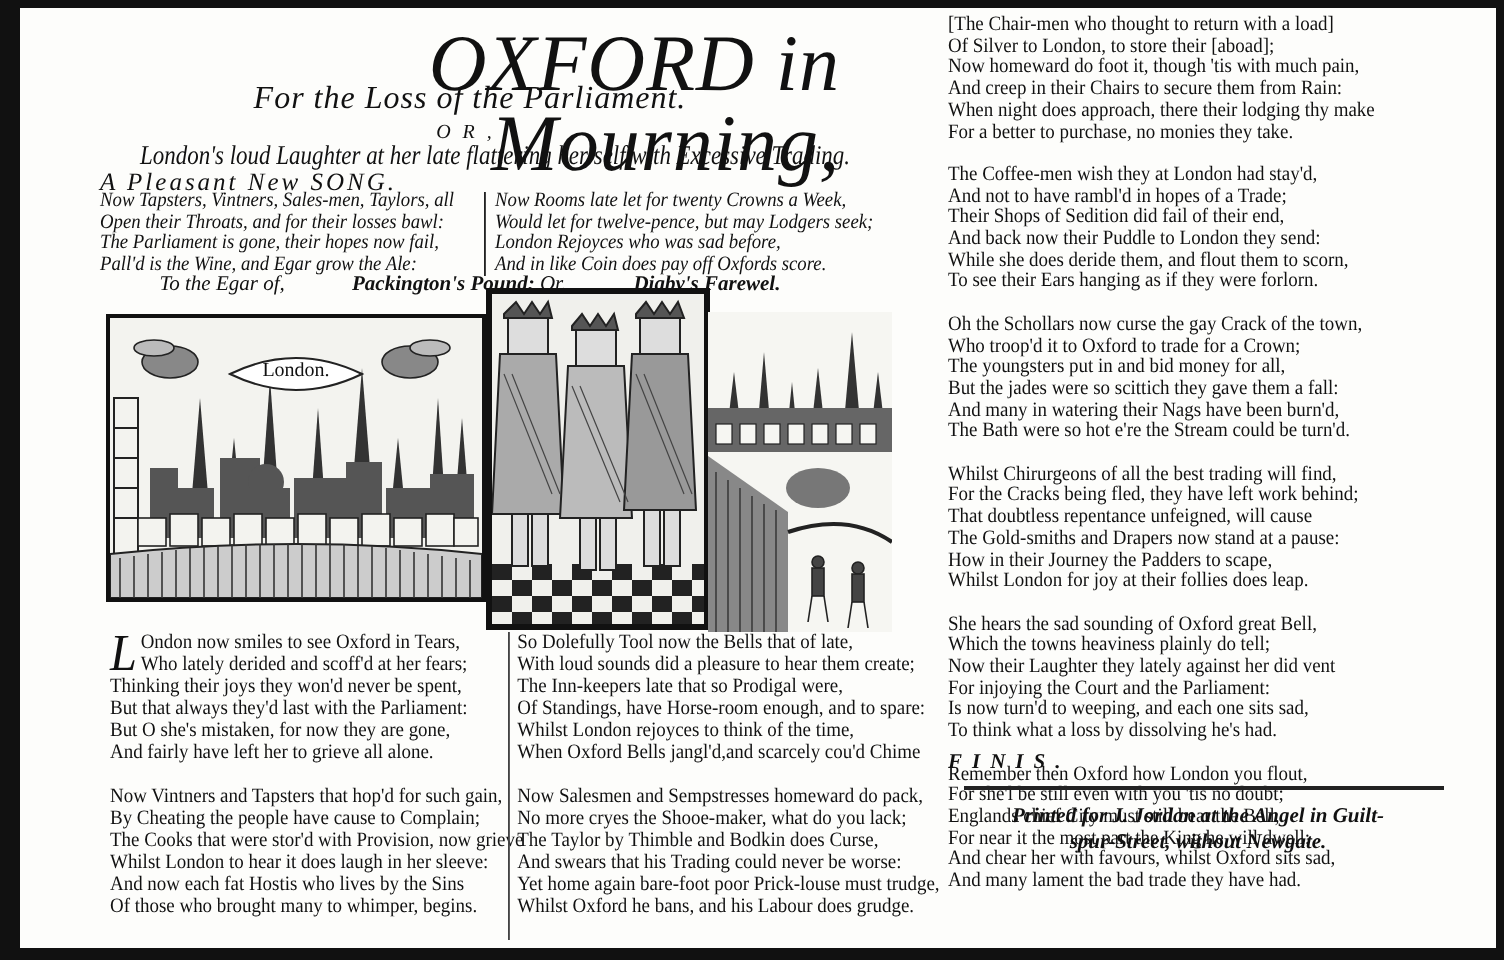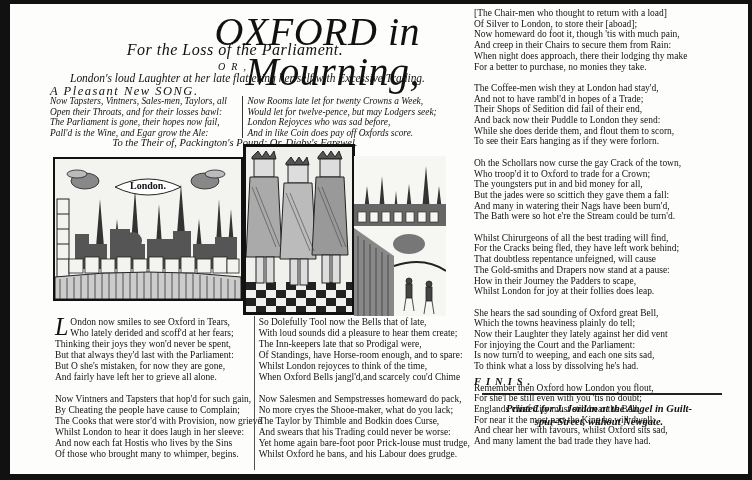--- a/index.html
+++ b/index.html
@@ -9,21 +9,21 @@
   .right { position:absolute; left:452px; top:0; width:268px; height:470px; }
   .title { position:absolute; left:40px; top:8px; width:370px; text-align:right; font-size:40px; font-style:italic; line-height:40px; letter-spacing:0.5px; }
   .subtitle { position:absolute; left:40px; top:36px; width:370px; text-align:center; font-size:16px; font-style:italic; line-height:20px; letter-spacing:0.5px; }
   .or { position:absolute; left:40px; top:57px; width:370px; text-align:center; font-size:10px; font-style:italic; letter-spacing:6px; }
   .london-laugh { position:absolute; left:30px; top:66px; width:400px; text-align:center; font-size:13.5px; font-style:italic; transform:scaleX(0.85); transform-origin:center; white-space:nowrap; }
   .pleasant { position:absolute; left:40px; top:80px; width:370px; text-align:left; font-size:12.5px; font-style:italic; letter-spacing:1.5px; }
   .intro { position:absolute; top:92px; font-size:10.2px; font-style:italic; line-height:10.5px; white-space:nowrap; transform:scaleX(0.92); transform-origin:left; }
   .intro.l { left:40px; }
   .intro.r { left:232px; border-left:1px solid #222; padding-left:5px; }
   .tune { position:absolute; left:40px; top:133px; width:370px; text-align:center; font-size:10.5px; font-style:italic; }
-  .tune b { font-weight:normal; }
+  .tune b { font-weight:bold;margin-left:31px; }
   .wood { position:absolute; background:#f6f6f2; overflow:hidden; }
   .body-verses { position:absolute; top:312px; font-size:10.2px; line-height:11px; white-space:nowrap; transform:scaleX(0.93); transform-origin:left; }
   .body-verses.c1 { left:45px; }
   .body-verses.c2 { left:244px; border-left:1px solid #444; padding-left:4px; }
   .stanza { margin-bottom:11px; }
   .dropcap { float:left; font-size:26px; line-height:22px; font-style:italic; margin-right:2px; margin-top:0px; }
   .rverses { position:absolute; left:12px; top:4px; font-size:10.2px; line-height:10.7px; white-space:nowrap; transform:scaleX(0.93); transform-origin:left; }
   .rverses .stanza { margin-bottom:10.7px; }
   .finis { position:absolute; left:12px; top:372px; width:250px; text-align:left; font-size:10.5px; font-style:italic; font-weight:bold; letter-spacing:5px; }
   .rule { position:absolute; left:20px; top:389px; width:240px; height:2px; background:#222; }
@@ -47,21 +47,21 @@
       <div>Pall'd is the Wine, and Egar grow the Ale:</div>
     </div>
     <div class="intro r">
       <div>Now Rooms late let for twenty Crowns a Week,</div>
       <div>Would let for twelve-pence, but may Lodgers seek;</div>
       <div>London Rejoyces who was sad before,</div>
       <div>And in like Coin does pay off Oxfords score.</div>
     </div>
 
     <div class="tune">
-      <span>To the Their of,</span>
+      <span>To the Egar of,</span>
       <b>Packington's Pound;</b>
       <span>Or,</span>
       <b>Digby's Farewel.</b>
     </div>
 
     <div class="wood" style="left:43px;top:153px;width:186px;height:140px;border:2px solid #111;">
       <svg width="186" height="140">
         <rect x="0" y="0" width="186" height="140" fill="#f3f3ef"></rect>
 
         <g stroke="#222" stroke-width="1" fill="none">
@@ -144,21 +144,21 @@
           <ellipse cx="30" cy="22" rx="14" ry="8"></ellipse>
             <ellipse cx="22" cy="15" rx="10" ry="4" fill="#bbb"></ellipse>
           <ellipse cx="150" cy="22" rx="14" ry="8"></ellipse>
             <ellipse cx="160" cy="15" rx="10" ry="4" fill="#bbb"></ellipse>
         </g>
 
         <g>
           <path d="M60,28 Q93,12 126,28 Q93,44 60,28 Z" fill="#fff" stroke="#222" stroke-width="1"></path>
         </g>
       </svg>
-      <div style="position:absolute;left:68px;top:21px;width:50px;text-align:center;font-size:10px;font-weight:bold;">London.</div>
+      <div style="position:absolute;left:68px;top:21px;width:50px;text-align:center;font-size:10px;font-weight:normal;">London.</div>
     </div>
 
     <div class="wood" style="left:233px;top:140px;width:106px;height:165px;border:3px solid #111;background:#eee;">
       <svg width="106" height="165">
         <rect x="0" y="0" width="106" height="165" fill="#f0f0ec"></rect>
 
         <g fill="#222">
           <rect x="0" y="135" width="10" height="8"></rect>
             <rect x="20" y="135" width="10" height="8"></rect>
             <rect x="40" y="135" width="10" height="8"></rect>

